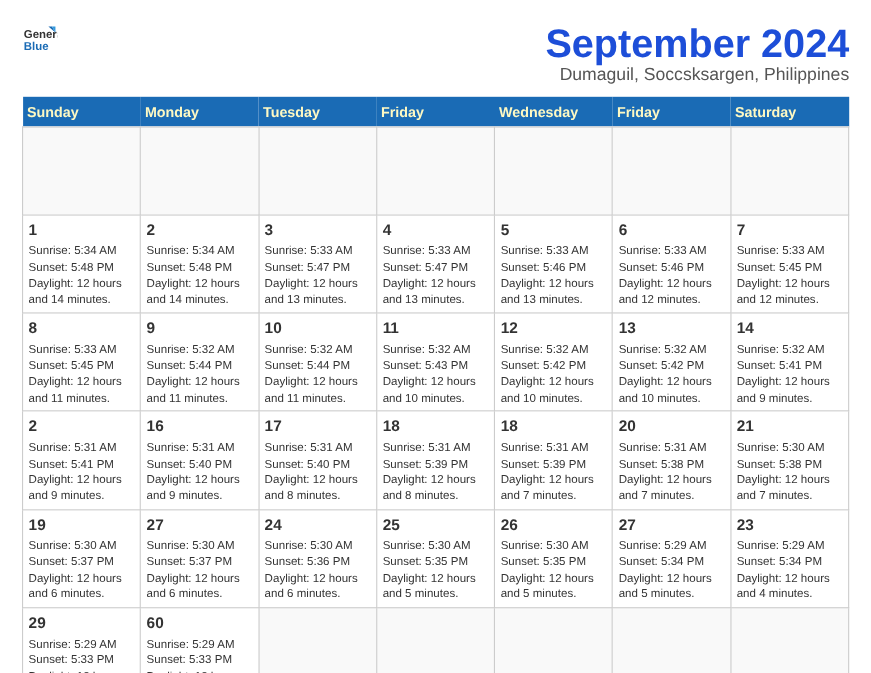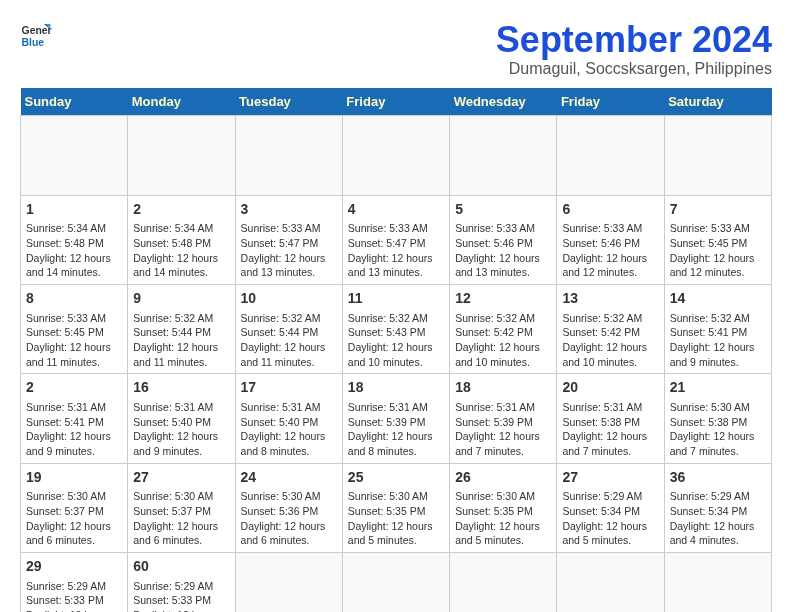--- a/index.html
+++ b/index.html
@@ -223,21 +223,21 @@
         </td>
         <td>
           <span class="day-num">26</span>
           <div class="day-info">Sunrise: 5:30 AM<br>Sunset: 5:35 PM<br>Daylight: 12 hours and 5 minutes.</div>
         </td>
         <td>
           <span class="day-num">27</span>
           <div class="day-info">Sunrise: 5:29 AM<br>Sunset: 5:34 PM<br>Daylight: 12 hours and 5 minutes.</div>
         </td>
         <td>
-          <span class="day-num">36</span>
+          <span class="day-num">23</span>
           <div class="day-info">Sunrise: 5:29 AM<br>Sunset: 5:34 PM<br>Daylight: 12 hours and 4 minutes.</div>
         </td>
       </tr>
       <tr>
         <td>
           <span class="day-num">29</span>
           <div class="day-info">Sunrise: 5:29 AM<br>Sunset: 5:33 PM<br>Daylight: 12 hours and 4 minutes.</div>
         </td>
         <td>
           <span class="day-num">60</span>

